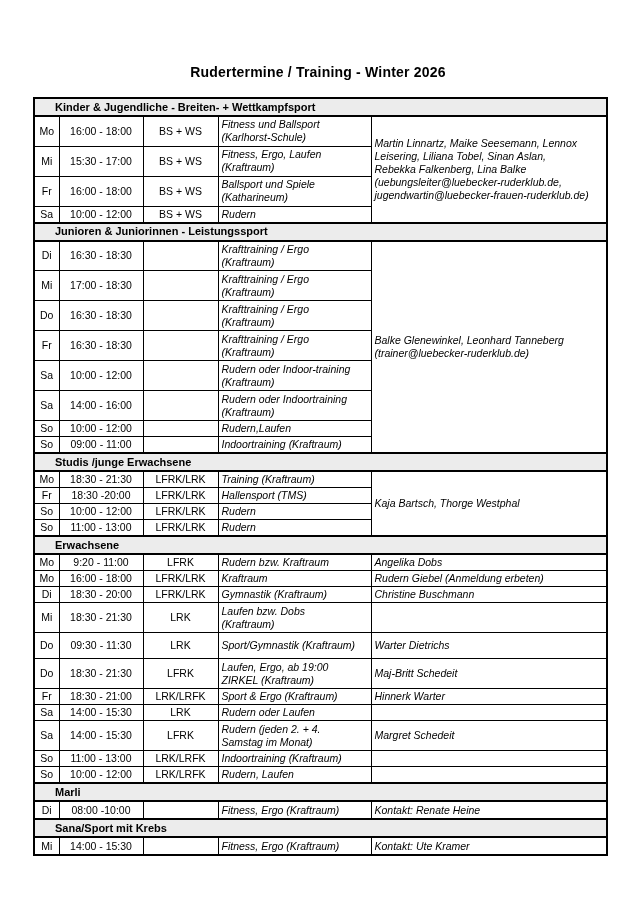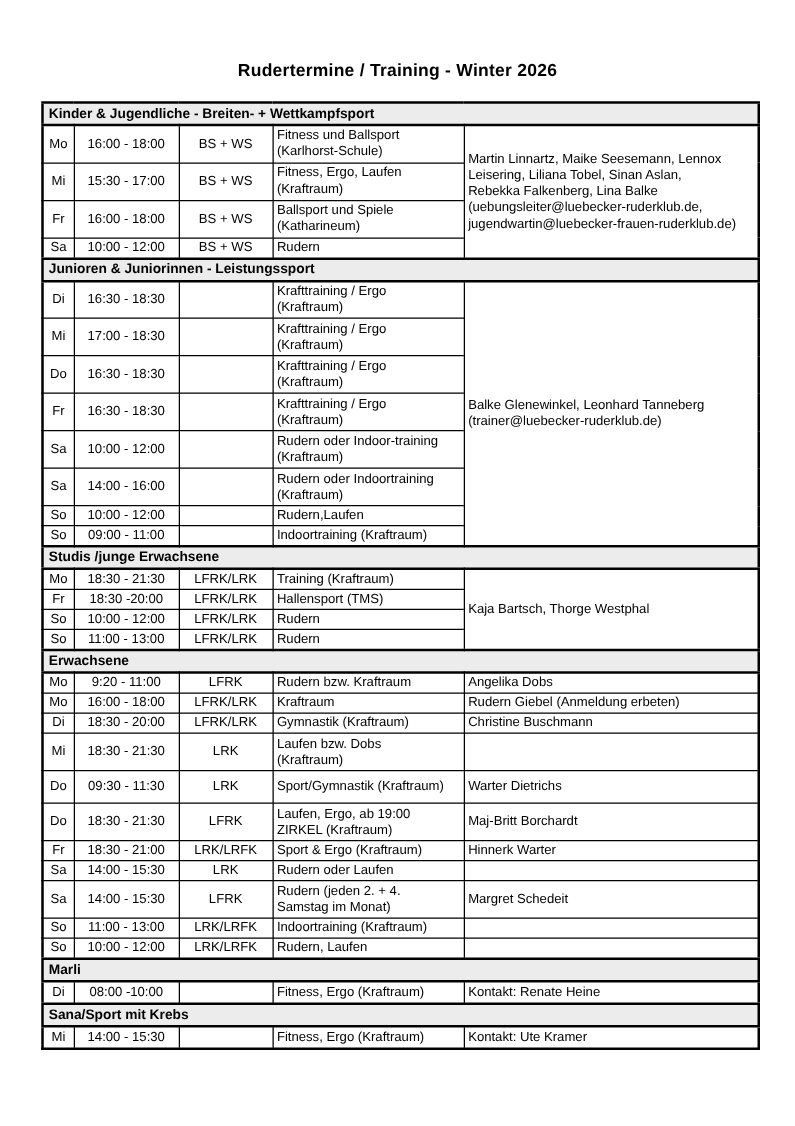--- a/index.html
+++ b/index.html
@@ -11,21 +11,21 @@
     position: relative;
     width: 636px;
     height: 901px;
     background: var(--page-bg, #ffffff);
     font-family: "Liberation Sans", "DejaVu Sans", sans-serif;
     color: #000;
     overflow: hidden;
   }
   .title {
     margin: 0;
-    padding-top: 48px;
+    padding-top: 64px;
     text-align: center;
     font-size: 14px;
     font-weight: bold;
     letter-spacing: 0.2px;
   }
   table.schedule {
     border-collapse: collapse;
     table-layout: fixed;
     width: 573px;
     margin: 17px 0 0 33px;
@@ -38,31 +38,32 @@
     vertical-align: middle;
     line-height: 13px;
     overflow: hidden;
   }
   tr.section-row td.section-header {
     background: var(--section-bg, #ececec);
     font-weight: bold;
     font-size: 11px;
     border-top: 2px solid var(--border-color, #000);
     border-bottom: 2px solid var(--border-color, #000);
-    padding: 1px 4px;
+    padding: 1px 20px;
     height: 14px;
   }
   td.day, td.time, td.code {
     text-align: center;
     white-space: nowrap;
   }
   td.activity, td.contact {
     text-align: left;
     white-space: pre-line;
     word-wrap: break-word;
+    font-style: italic;
   }
 </style>
 </head>
 <body>
 
 <div class="page">
   <h1 class="title">Rudertermine / Training - Winter 2026</h1>
   <table class="schedule">
     <colgroup>
       <col style="width:25px">
@@ -232,21 +233,21 @@
           <td class="code">LRK</td>
           <td class="activity">Sport/Gymnastik (Kraftraum)</td>
           <td class="contact">Warter Dietrichs</td>
         </tr>
         <tr style="height: 30px;">
           <td class="day">Do</td>
           <td class="time">18:30 - 21:30</td>
           <td class="code">LFRK</td>
           <td class="activity">Laufen, Ergo, ab 19:00
 ZIRKEL (Kraftraum)</td>
-          <td class="contact">Maj-Britt Borchardt</td>
+          <td class="contact">Maj-Britt Schedeit</td>
         </tr>
         <tr style="height: 15px;">
           <td class="day">Fr</td>
           <td class="time">18:30 - 21:00</td>
           <td class="code">LRK/LRFK</td>
           <td class="activity">Sport &amp; Ergo (Kraftraum)</td>
           <td class="contact">Hinnerk Warter</td>
         </tr>
         <tr style="height: 15px;">
           <td class="day">Sa</td>

